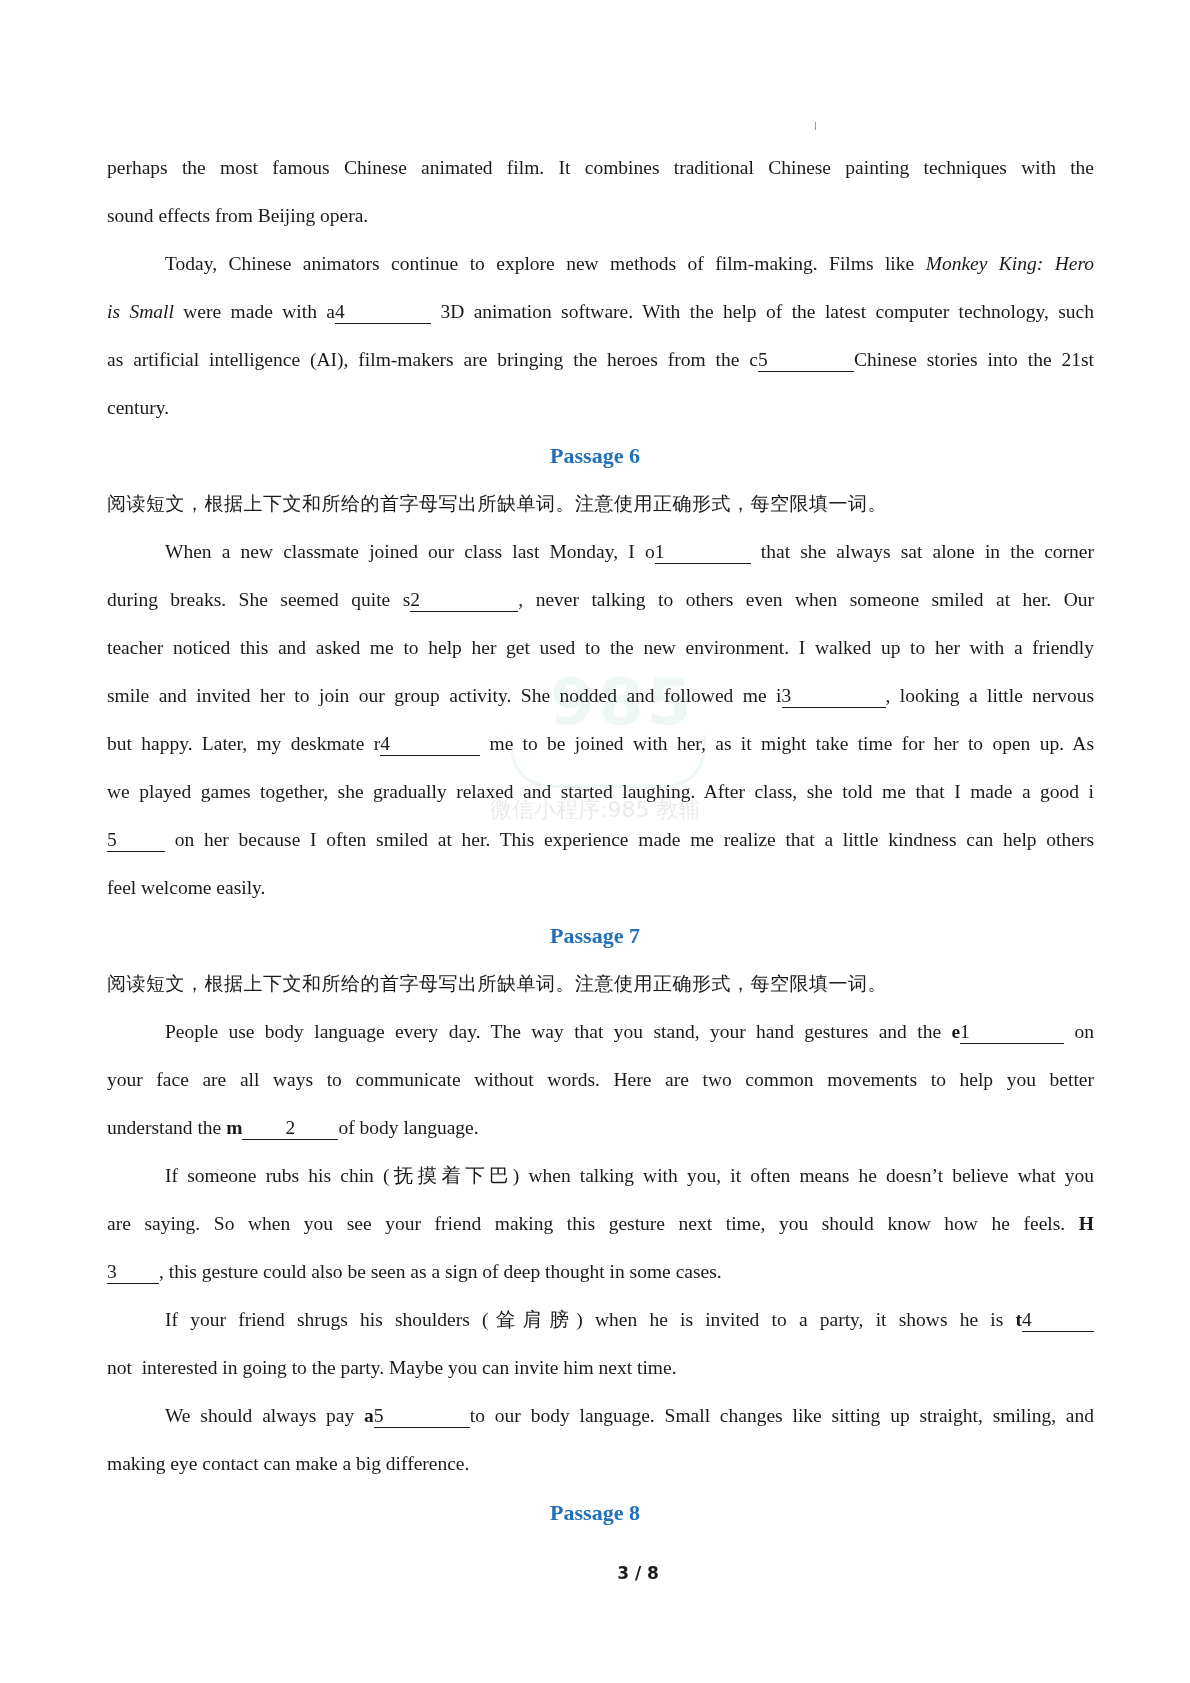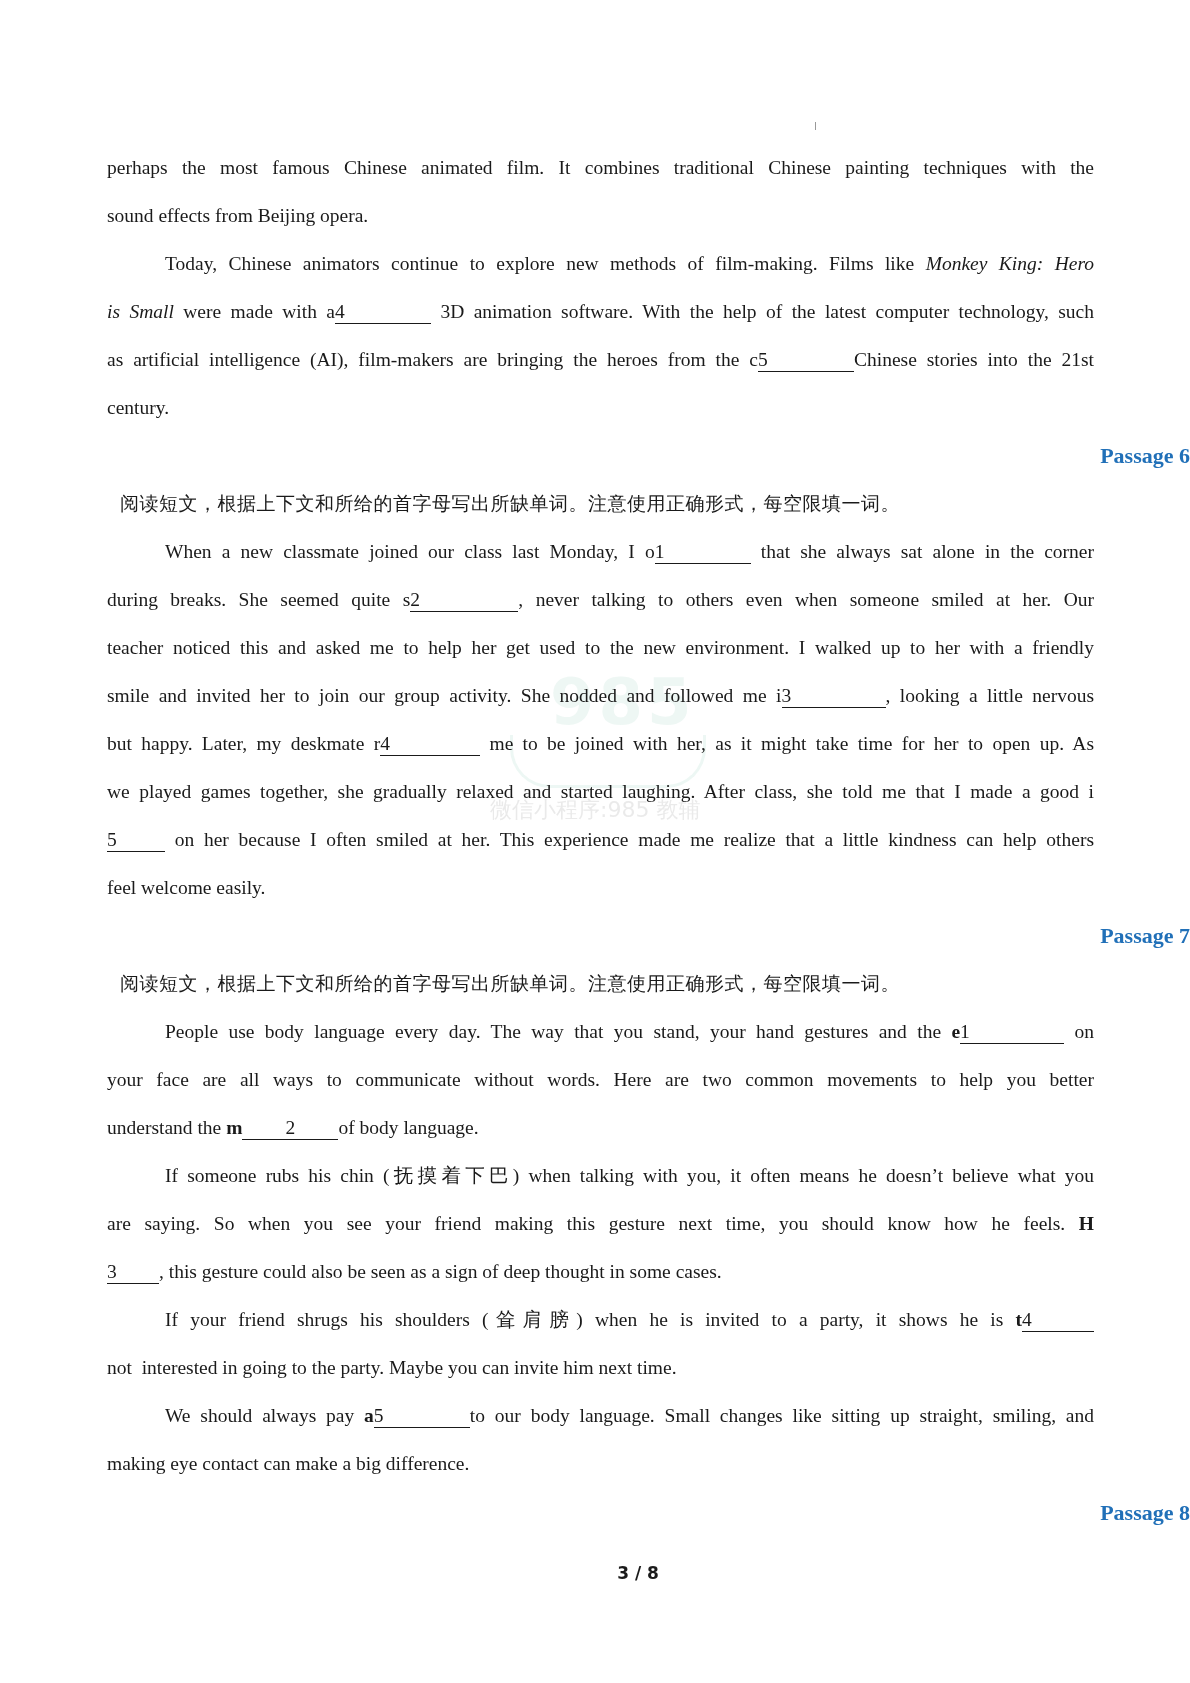--- a/index.html
+++ b/index.html
@@ -4,23 +4,23 @@
 <style>
   html, body { margin:0; padding:0; background:#ffffff; }
   body { width:1190px; height:1683px; position:relative; overflow:hidden;
          font-family:"Liberation Serif", "DejaVu Serif", serif; color:#1a1a1a; }
   .line { position:absolute; left:107px; width:987px; height:30px; line-height:30px;
           font-size:19.5px; white-space:nowrap; }
   .just { text-align:justify; text-align-last:justify; }
   .indent { left:165px; width:929px; }
   .blank { display:inline-block; border-bottom:1.2px solid #1a1a1a; text-align:center;
            line-height:22px; height:22px; vertical-align:baseline; }
-  .heading { position:absolute; left:0; width:1190px; text-align:right; font-weight:bold;
+  .heading { position:absolute; left:0; width:1190px; text-align:center; font-weight:bold;
              font-size:22px; color:#2170b8; line-height:30px; }
-  .instr { position:absolute; left:120px; font-size:19px; line-height:30px;
+  .instr { position:absolute; left:107px; font-size:19px; line-height:30px;
            font-family:"DejaVu Serif", serif; letter-spacing:0.5px; white-space:nowrap; }
   .page-num { position:absolute; left:0; width:1190px; text-align:center; font-weight:bold;
               font-family:"DejaVu Sans", sans-serif; font-size:17px; line-height:24px;margin-left:43px; }
   .tick { position:absolute; left:815px; top:122px; width:1px; height:8px; background:#999; }
   .wm { position:absolute; left:490px; top:665px; width:230px; height:170px; pointer-events:none; }
   .wm-num { position:absolute; left:60px; top:0; font-size:64px; font-weight:bold;
             font-family:"DejaVu Sans", sans-serif; color:rgba(120,190,170,0.13); letter-spacing:4px; }
   .wm-text { position:absolute; left:0; top:130px; font-size:22px; white-space:nowrap;
              font-family:"DejaVu Sans", sans-serif; color:rgba(150,150,150,0.2); }
   .wm-book { position:absolute; left:20px; top:70px; width:190px; height:50px;

